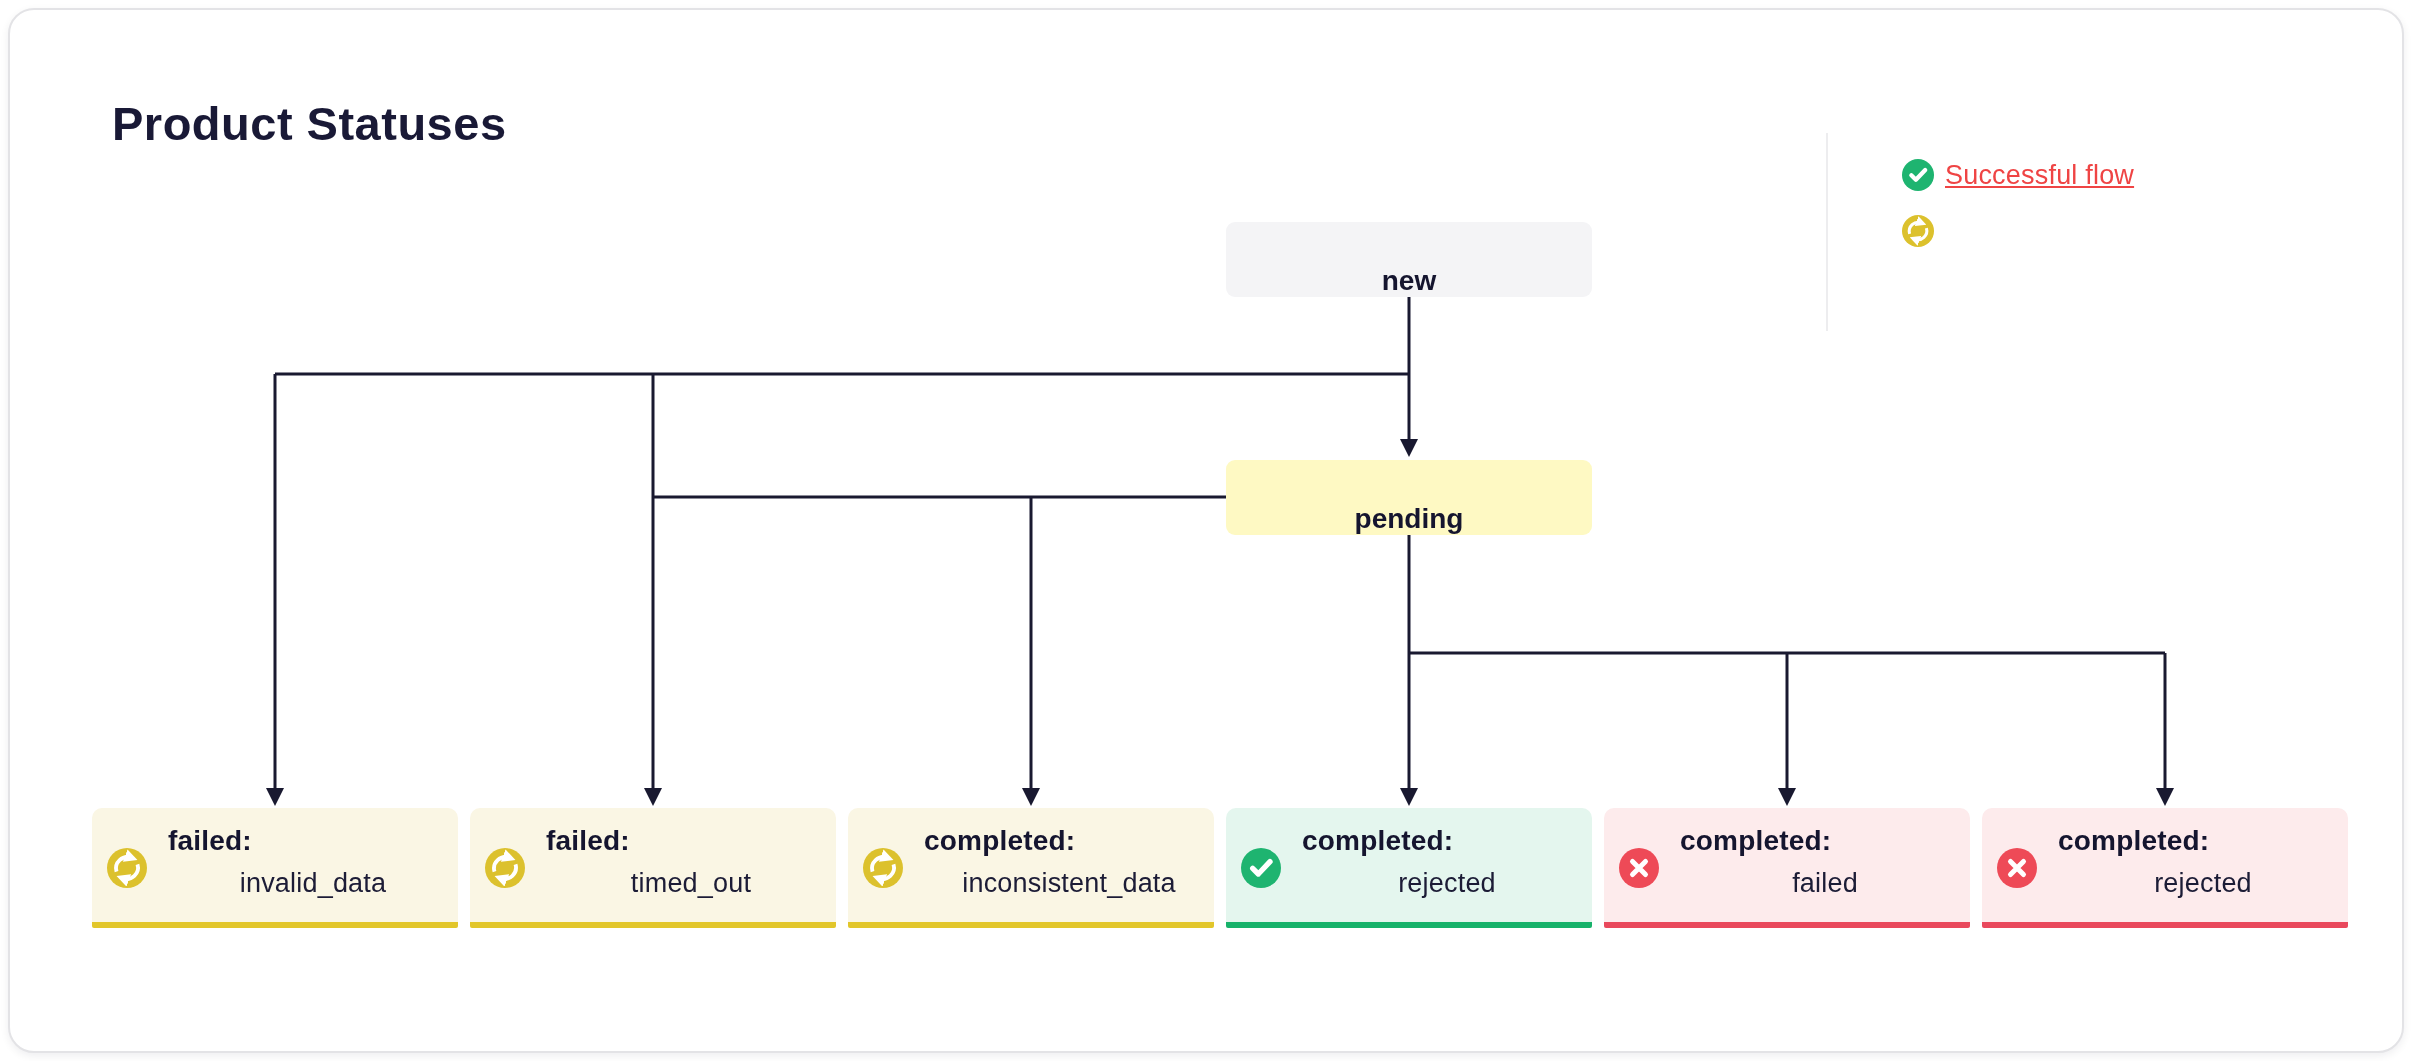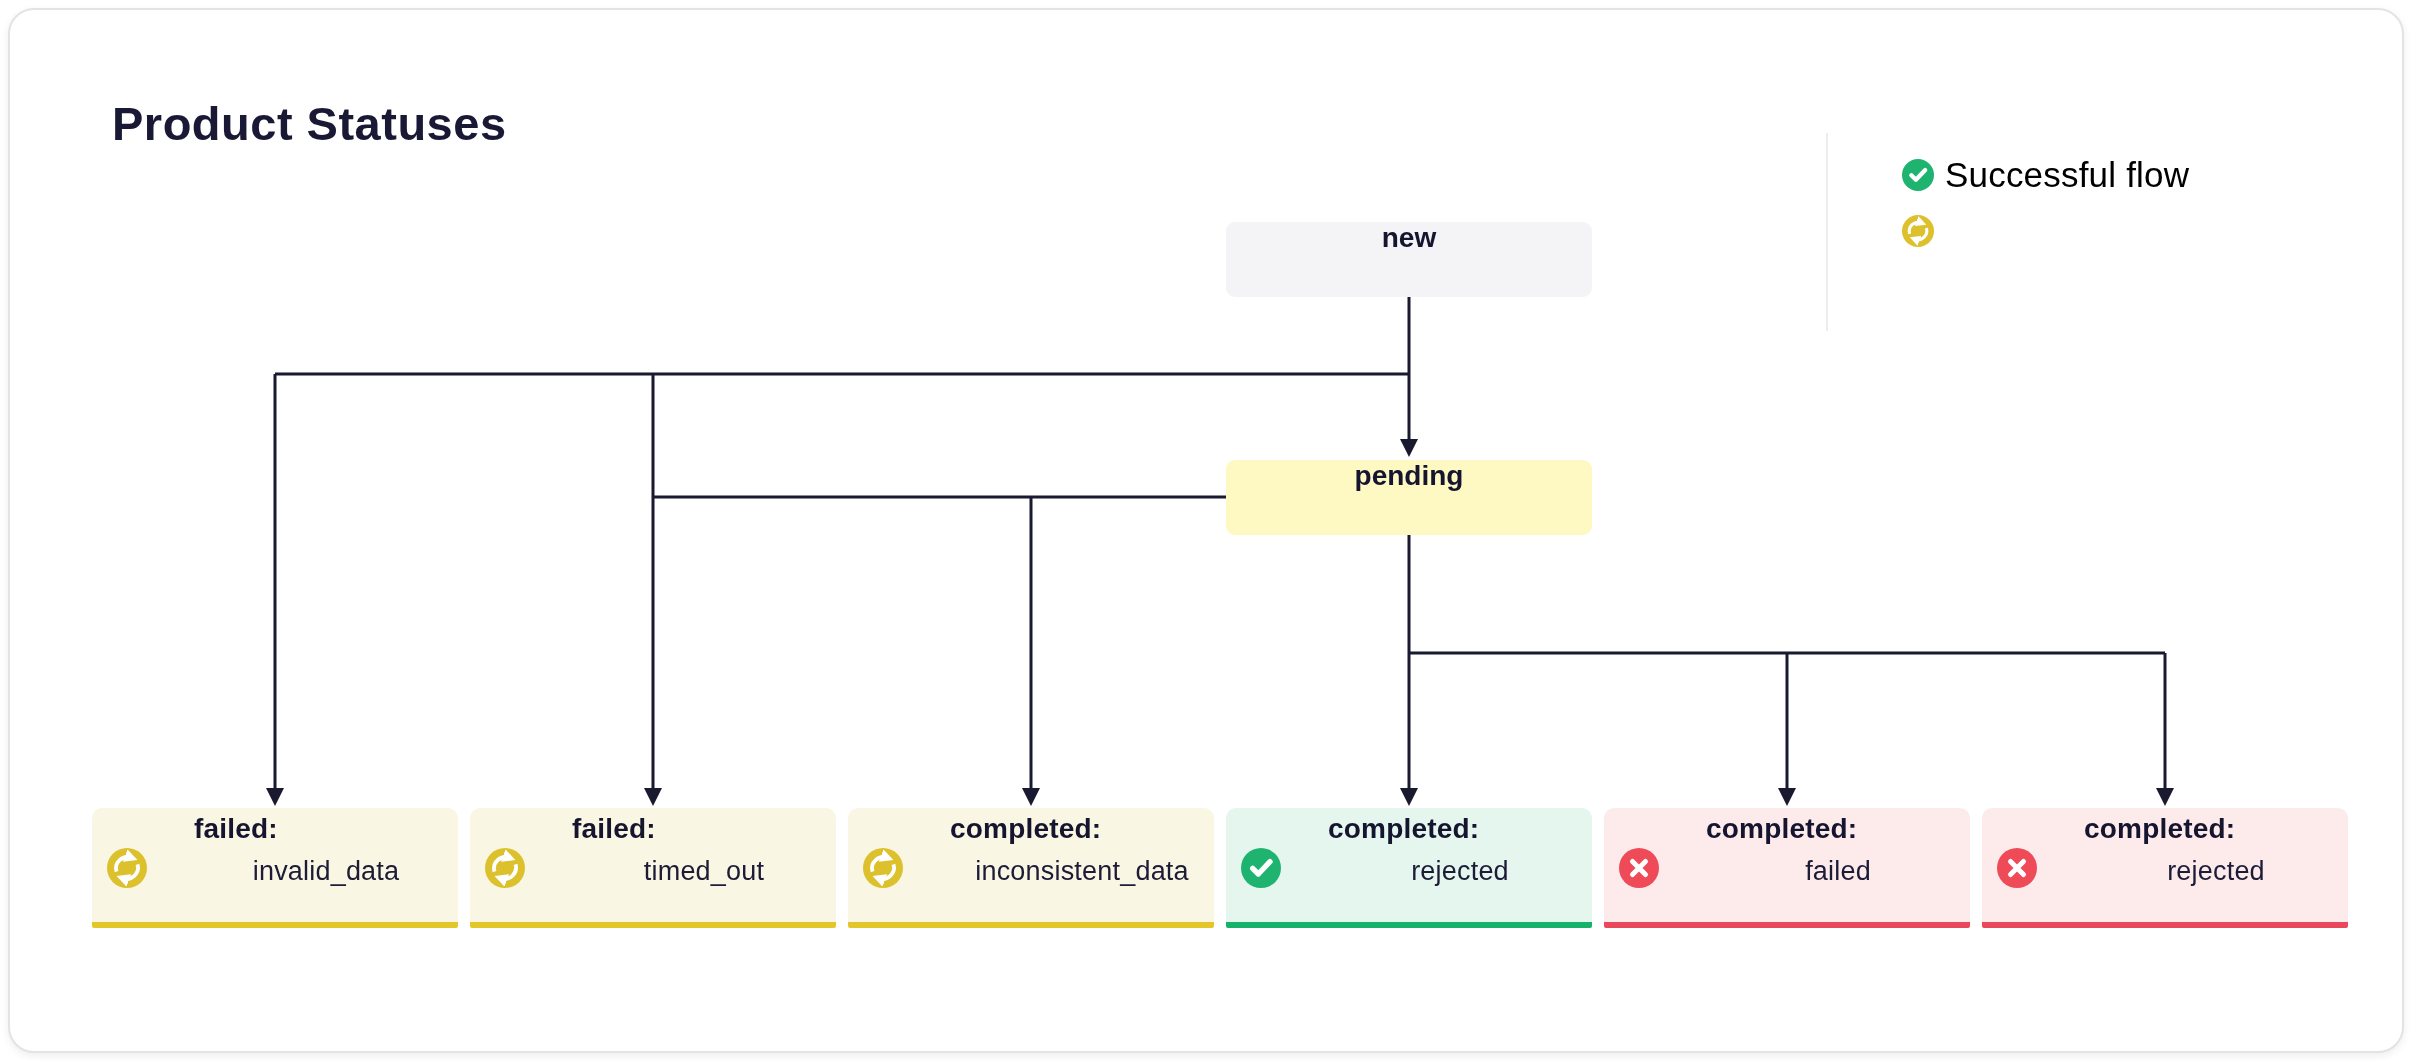--- a/index.html
+++ b/index.html
@@ -7,38 +7,38 @@
   .stage{position:relative;width:2412px;height:1061px;overflow:hidden;}
   .card{position:absolute;left:8px;top:8px;width:2392px;height:1041px;background:#ffffff;
         border:2px solid #e3e3e6;border-radius:26px;box-shadow:0 3px 8px rgba(20,20,45,.07);}
   .page-title{position:absolute;left:104px;top:88px;margin:8px;font-size:47px;font-weight:600;
         letter-spacing:.5px;color:#191936;}
   
   .legend-divider{position:absolute;left:1826px;top:133px;width:2px;height:198px;background:#ededef;}
   .legend{position:absolute;left:1902px;top:158px;}
   .legend-row{display:flex;align-items:center;height:34px;margin-bottom:22px;}
   .legend-row .licon{width:32px;height:32px;flex:0 0 32px;margin-right:11px;}
-  .legend-label{font-size:35px;color:#000000;letter-spacing:.2px;white-space:nowrap;}
+  .legend-label{font-size:27px;color:#ef4444;letter-spacing:.2px;white-space:nowrap;text-decoration:underline;}
   
   .node{position:absolute;width:366px;height:75px;border-radius:9px;display:flex;
-        align-items:flex-start;justify-content:center;font-size:28px;font-weight:bold;color:#15152f;}
+        align-items:flex-end;justify-content:center;font-size:28px;font-weight:bold;color:#15152f;}
   .node-new{left:1226px;top:222px;background:#f4f4f6;}
   .node-pending{left:1226px;top:460px;background:#fef9c3;}
   
   .connectors{position:absolute;left:0;top:0;pointer-events:none;}
   .connectors path{stroke:#191930;stroke-width:3;fill:none;}
   .connectors polygon{fill:#191930;}
   
   .status-box{position:absolute;top:808px;width:366px;height:114px;border-radius:10px 10px 2px 2px;
         border-bottom:6px solid;box-sizing:content-box;}
   .kind-retriable{background:#faf6e4;border-bottom-color:#e2c62a;}
   .kind-success{background:#e4f6ee;border-bottom-color:#17b26a;}
   .kind-failure{background:#fdebec;border-bottom-color:#e9485c;}
   .status-box .badge{position:absolute;left:15px;top:40px;width:40px;height:40px;}
-  .status-lines{margin-left:102px;padding-top:4px;}
+  .status-lines{margin-left:76px;padding-top:16px;}
   .status-title{font-size:28px;font-weight:bold;line-height:34px;letter-spacing:.2px;color:#15152f;}
   .status-reason{font-size:27px;line-height:34px;margin-top:8px;letter-spacing:.2px;color:#1c1c36;text-align:center;}
   .icon-svg{display:block;width:100%;height:100%;}
 </style>
 </head>
 <body>
 
 <svg width="0" height="0" style="position:absolute" aria-hidden="true">
   <defs>
     <marker id="rm" viewBox="0 0 8 8" refX="4" refY="4" markerWidth="3.4" markerHeight="3.4" orient="auto">

